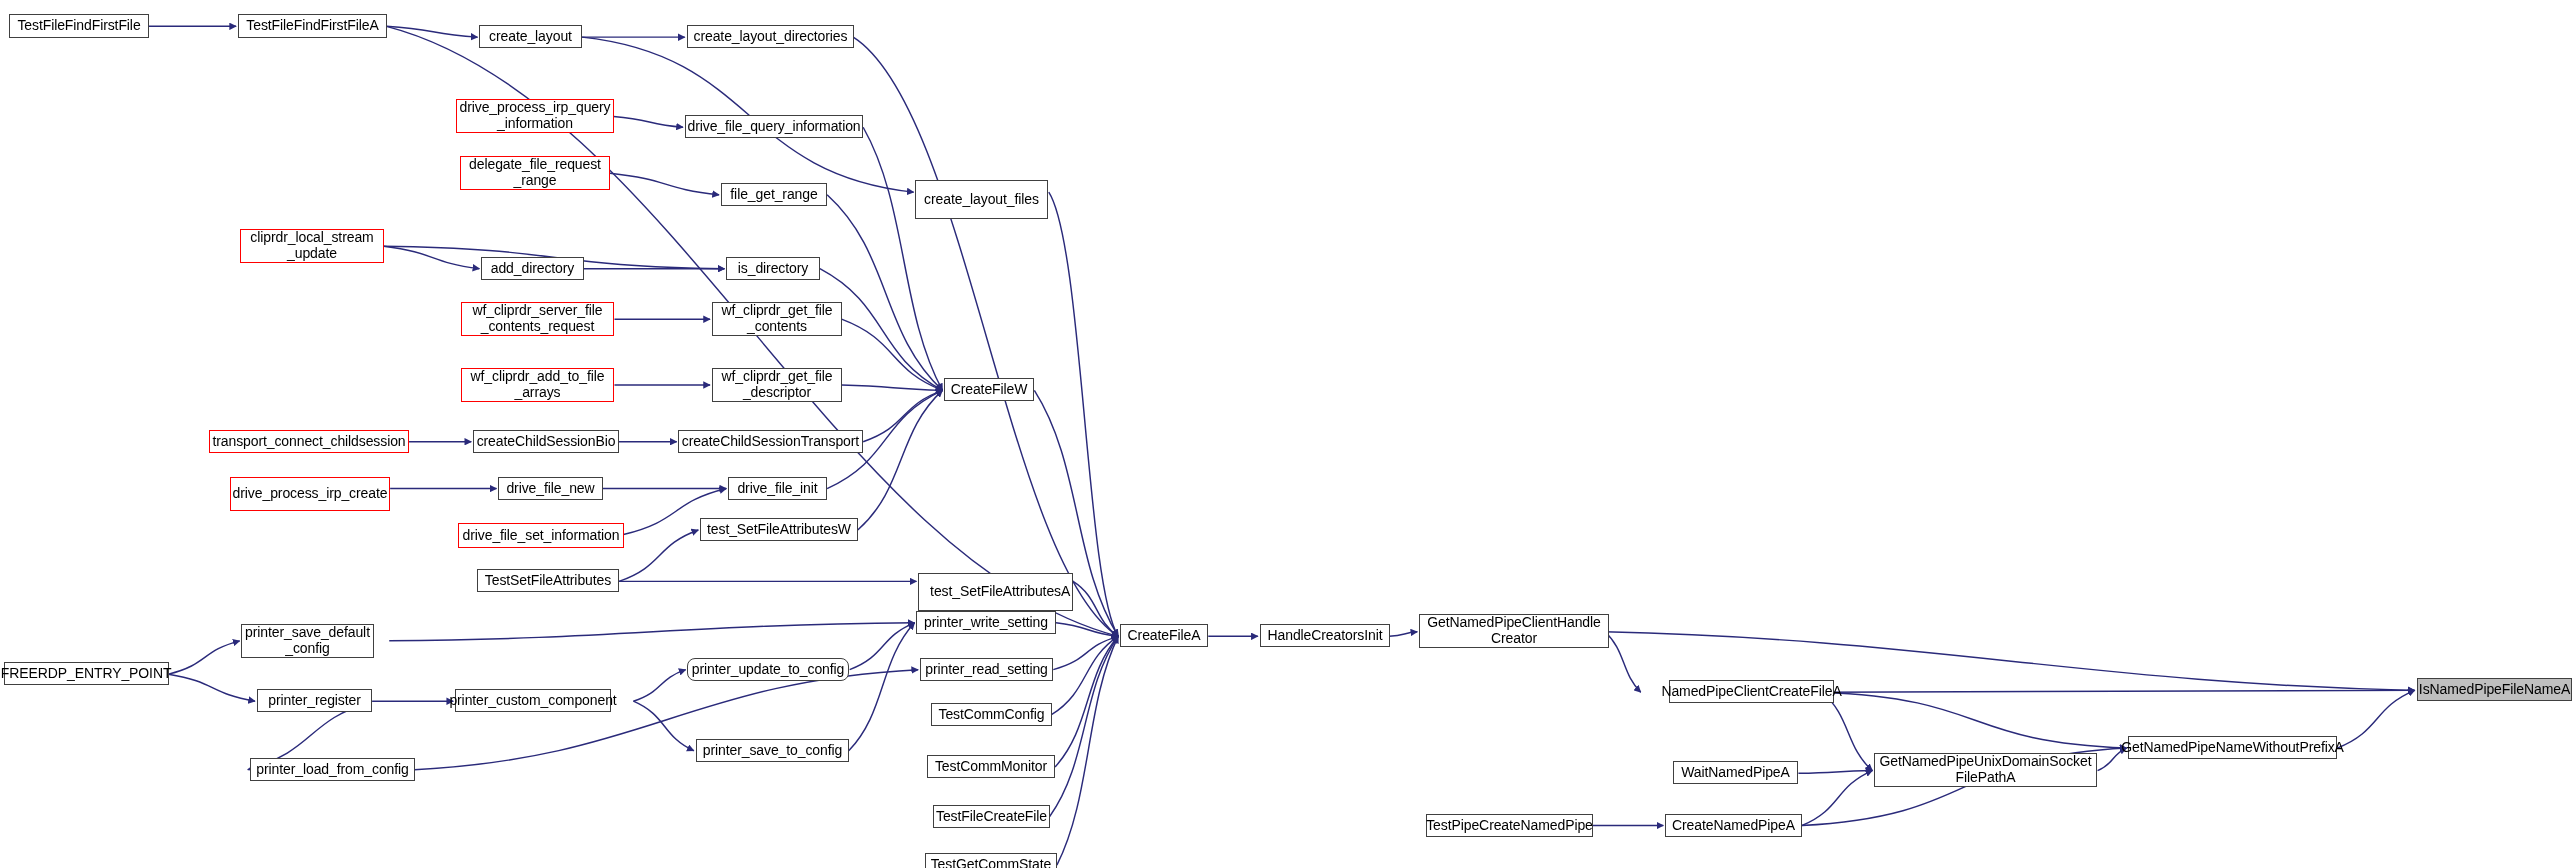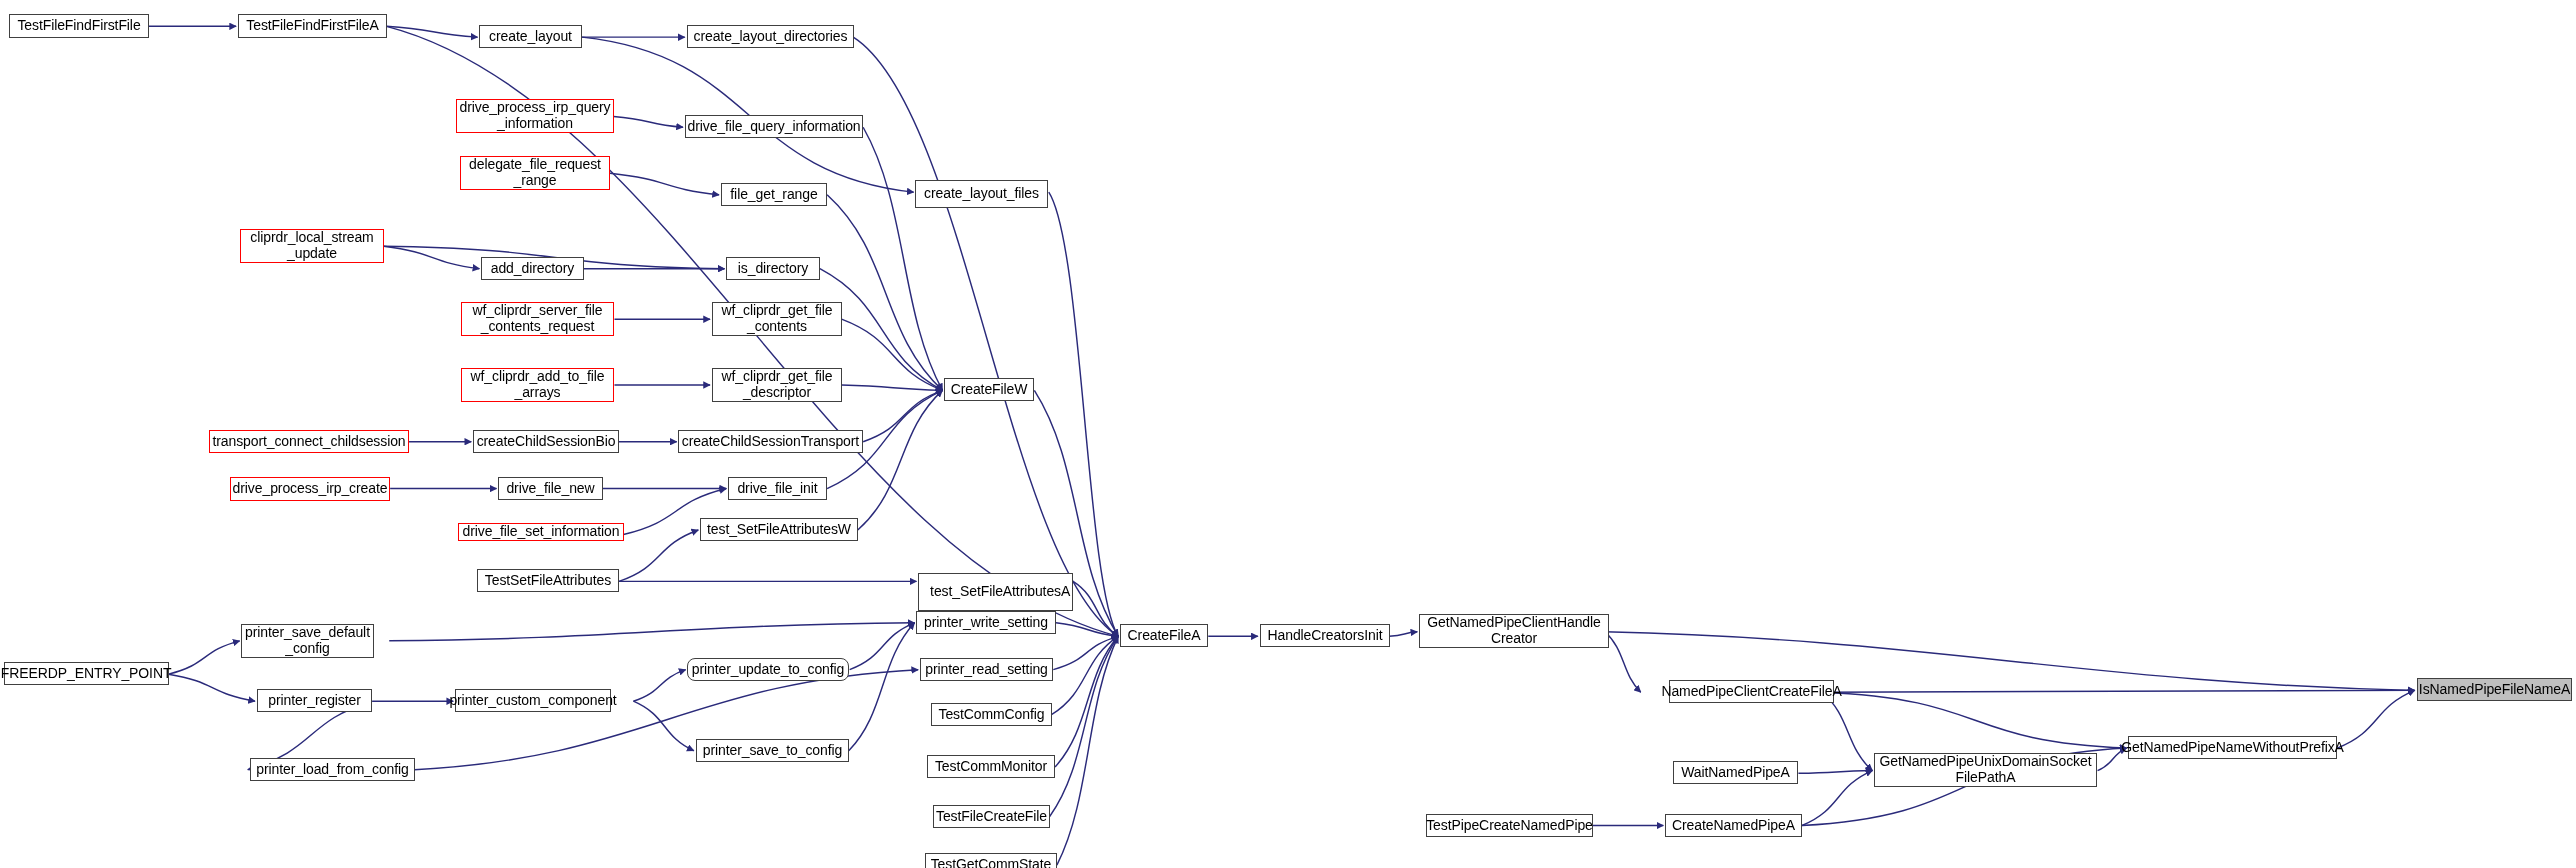--- a/index.html
+++ b/index.html
@@ -122,44 +122,44 @@
       </g>
   </svg>
   <div id="node-layer">
       <div class="node" style="left: 9px; top: 14.4px; width: 140px; height: 23.4px;"><span>TestFileFindFirstFile</span></div>
       <div class="node" style="left: 238px; top: 14.4px; width: 149px; height: 23.4px;"><span>TestFileFindFirstFileA</span></div>
       <div class="node" style="left: 479px; top: 25px; width: 103px; height: 23.4px;"><span>create_layout</span></div>
       <div class="node" style="left: 687px; top: 25px; width: 167px; height: 23.4px;"><span>create_layout_directories</span></div>
       <div class="node red" style="left: 456px; top: 99px; width: 158px; height: 34px;"><span>drive_process_irp_query
 _information</span></div>
       <div class="node" style="left: 685px; top: 115px; width: 178px; height: 23.4px;"><span>drive_file_query_information</span></div>
-      <div class="node" style="left: 915px; top: 180px; width: 133px; height: 28px;"><span>create_layout_files</span></div>
+      <div class="node" style="left: 915px; top: 180px; width: 133px; height: 39px;"><span>create_layout_files</span></div>
       <div class="node red" style="left: 460px; top: 156px; width: 150px; height: 34px;"><span>delegate_file_request
 _range</span></div>
       <div class="node" style="left: 721px; top: 183px; width: 106px; height: 23.4px;"><span>file_get_range</span></div>
       <div class="node red" style="left: 240px; top: 229px; width: 144px; height: 34px;"><span>cliprdr_local_stream
 _update</span></div>
       <div class="node" style="left: 481px; top: 257px; width: 103px; height: 23.4px;"><span>add_directory</span></div>
       <div class="node" style="left: 726px; top: 257px; width: 94px; height: 23.4px;"><span>is_directory</span></div>
       <div class="node red" style="left: 461px; top: 302px; width: 153px; height: 34px;"><span>wf_cliprdr_server_file
 _contents_request</span></div>
       <div class="node" style="left: 712px; top: 302px; width: 130px; height: 34px;"><span>wf_cliprdr_get_file
 _contents</span></div>
       <div class="node red" style="left: 461px; top: 368px; width: 153px; height: 34px;"><span>wf_cliprdr_add_to_file
 _arrays</span></div>
       <div class="node" style="left: 712px; top: 368px; width: 130px; height: 34px;"><span>wf_cliprdr_get_file
 _descriptor</span></div>
       <div class="node" style="left: 944px; top: 378px; width: 90px; height: 23.4px;"><span>CreateFileW</span></div>
       <div class="node red" style="left: 209px; top: 430px; width: 200px; height: 23.4px;"><span>transport_connect_childsession</span></div>
       <div class="node" style="left: 473px; top: 430px; width: 146px; height: 23.4px;"><span>createChildSessionBio</span></div>
       <div class="node" style="left: 678px; top: 430px; width: 185px; height: 23.4px;"><span>createChildSessionTransport</span></div>
-      <div class="node red" style="left: 230px; top: 477px; width: 160px; height: 24px;"><span>drive_process_irp_create</span></div>
+      <div class="node red" style="left: 230px; top: 477px; width: 160px; height: 34px;"><span>drive_process_irp_create</span></div>
       <div class="node" style="left: 498px; top: 477px; width: 105px; height: 23.4px;"><span>drive_file_new</span></div>
       <div class="node" style="left: 728px; top: 477px; width: 99px; height: 23.4px;"><span>drive_file_init</span></div>
-      <div class="node red" style="left: 458px; top: 523px; width: 166px; height: 18px;"><span>drive_file_set_information</span></div>
+      <div class="node red" style="left: 458px; top: 523px; width: 166px; height: 25px;"><span>drive_file_set_information</span></div>
       <div class="node" style="left: 700px; top: 518px; width: 158px; height: 23.4px;"><span>test_SetFileAttributesW</span></div>
       <div class="node" style="left: 477px; top: 569px; width: 142px; height: 23.4px;"><span>TestSetFileAttributes</span></div>
       <div class="node" style="left: 918px; top: 573px; width: 155px; height: 38px; padding-left: 12px;"><span>test_SetFileAttributesA</span></div>
       <div class="node" style="left: 3.6px; top: 662px; width: 165px; height: 23.4px;"><span>FREERDP_ENTRY_POINT</span></div>
       <div class="node" style="left: 241px; top: 624px; width: 133px; height: 34px;"><span>printer_save_default
 _config</span></div>
       <div class="node" style="left: 916px; top: 611px; width: 140px; height: 23.4px;"><span>printer_write_setting</span></div>
       <div class="node" style="left: 257px; top: 689px; width: 115px; height: 23.4px;"><span>printer_register</span></div>
       <div class="node" style="left: 455px; top: 689px; width: 156px; height: 23.4px;"><span>printer_custom_component</span></div>
       <div class="node" style="left: 687px; top: 658px; width: 162px; height: 23.4px; border-radius: 8px;"><span>printer_update_to_config</span></div>

